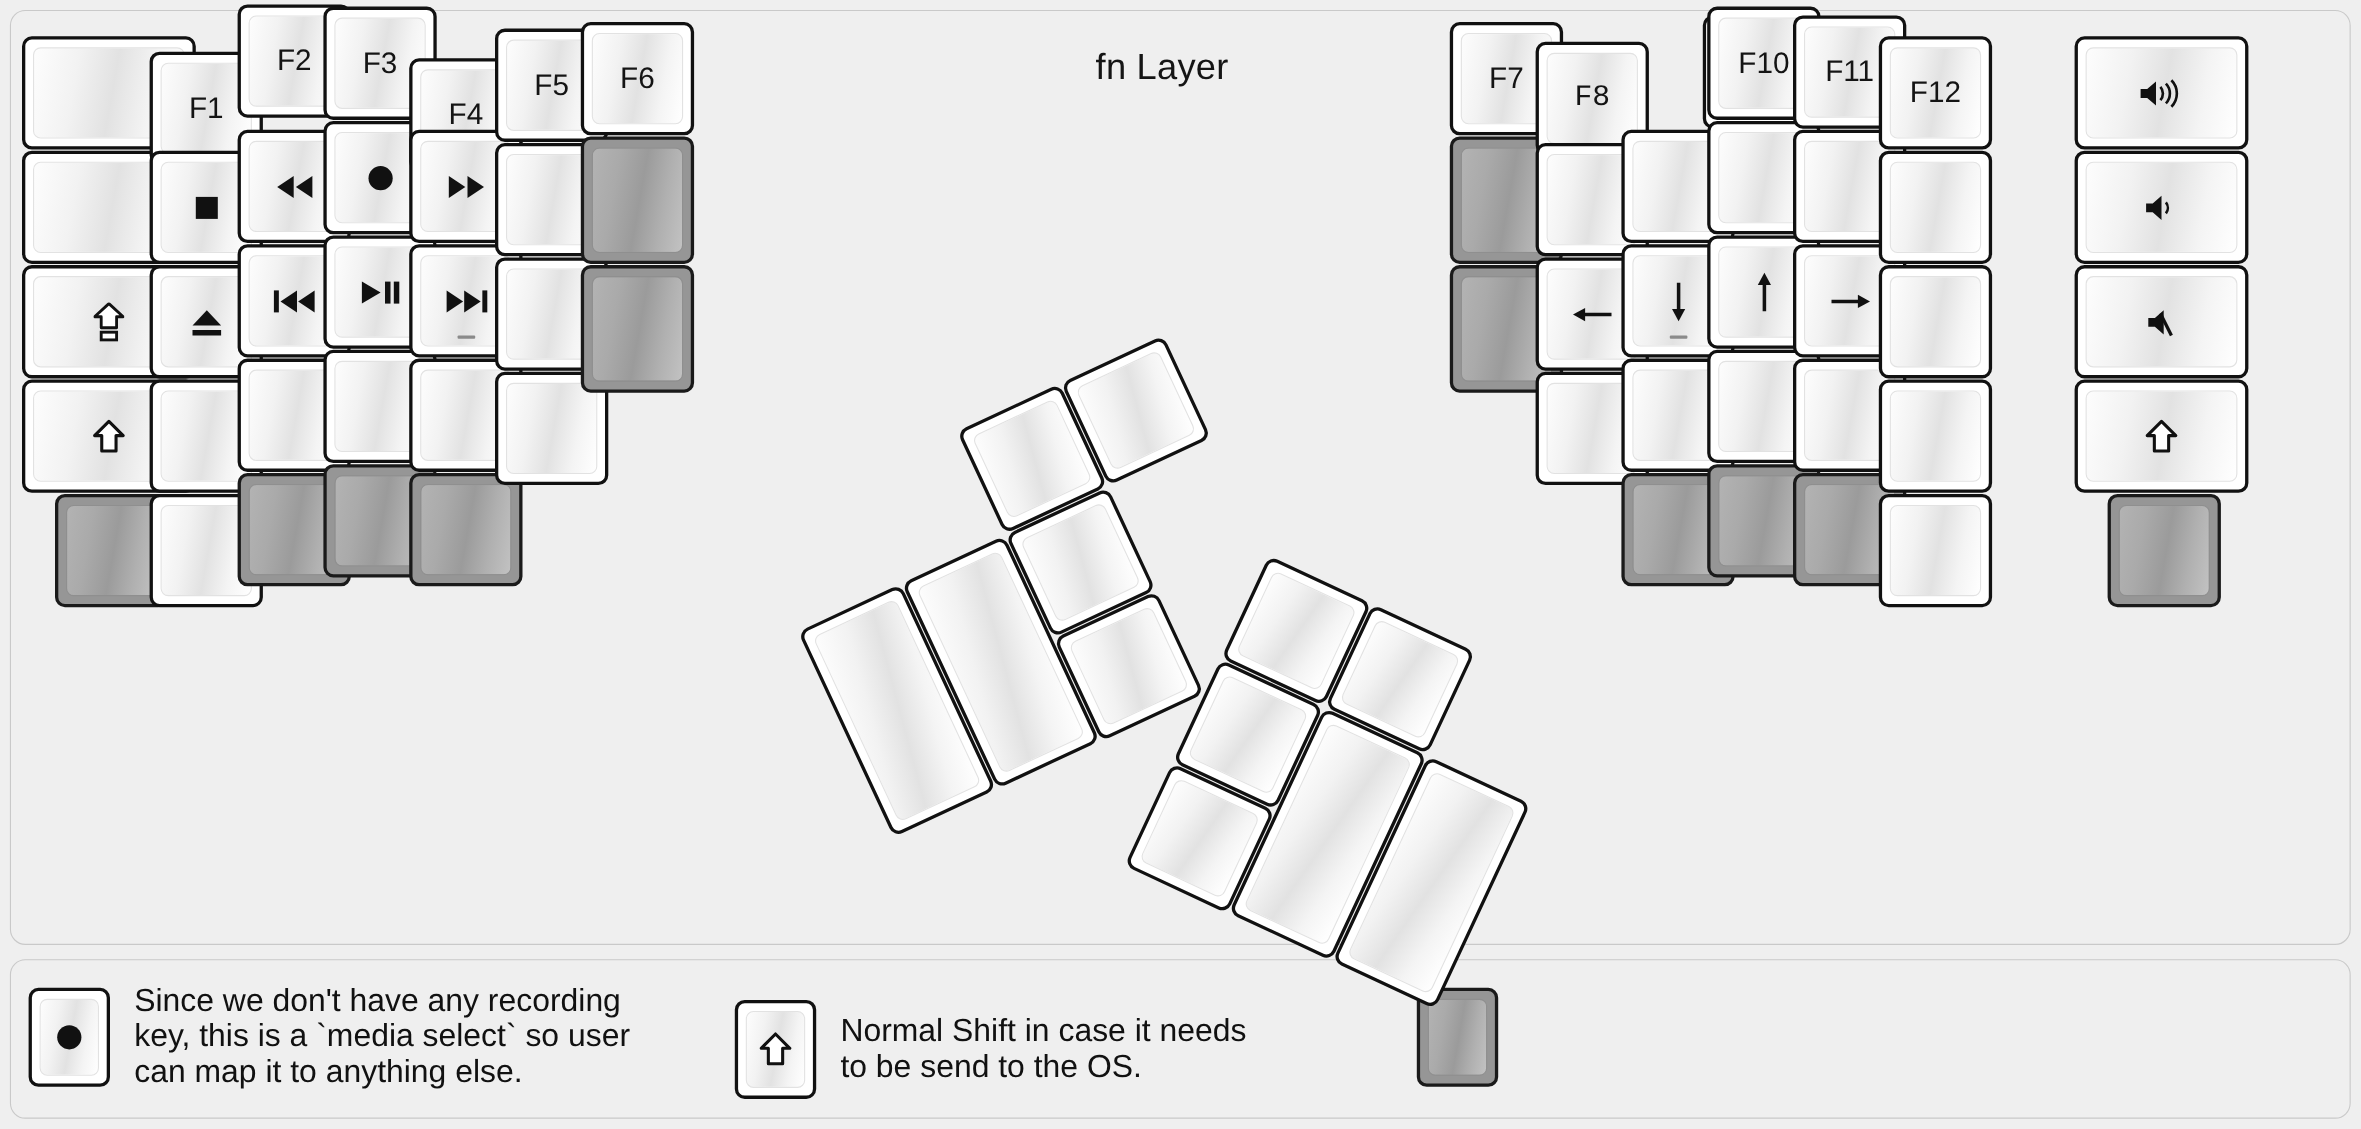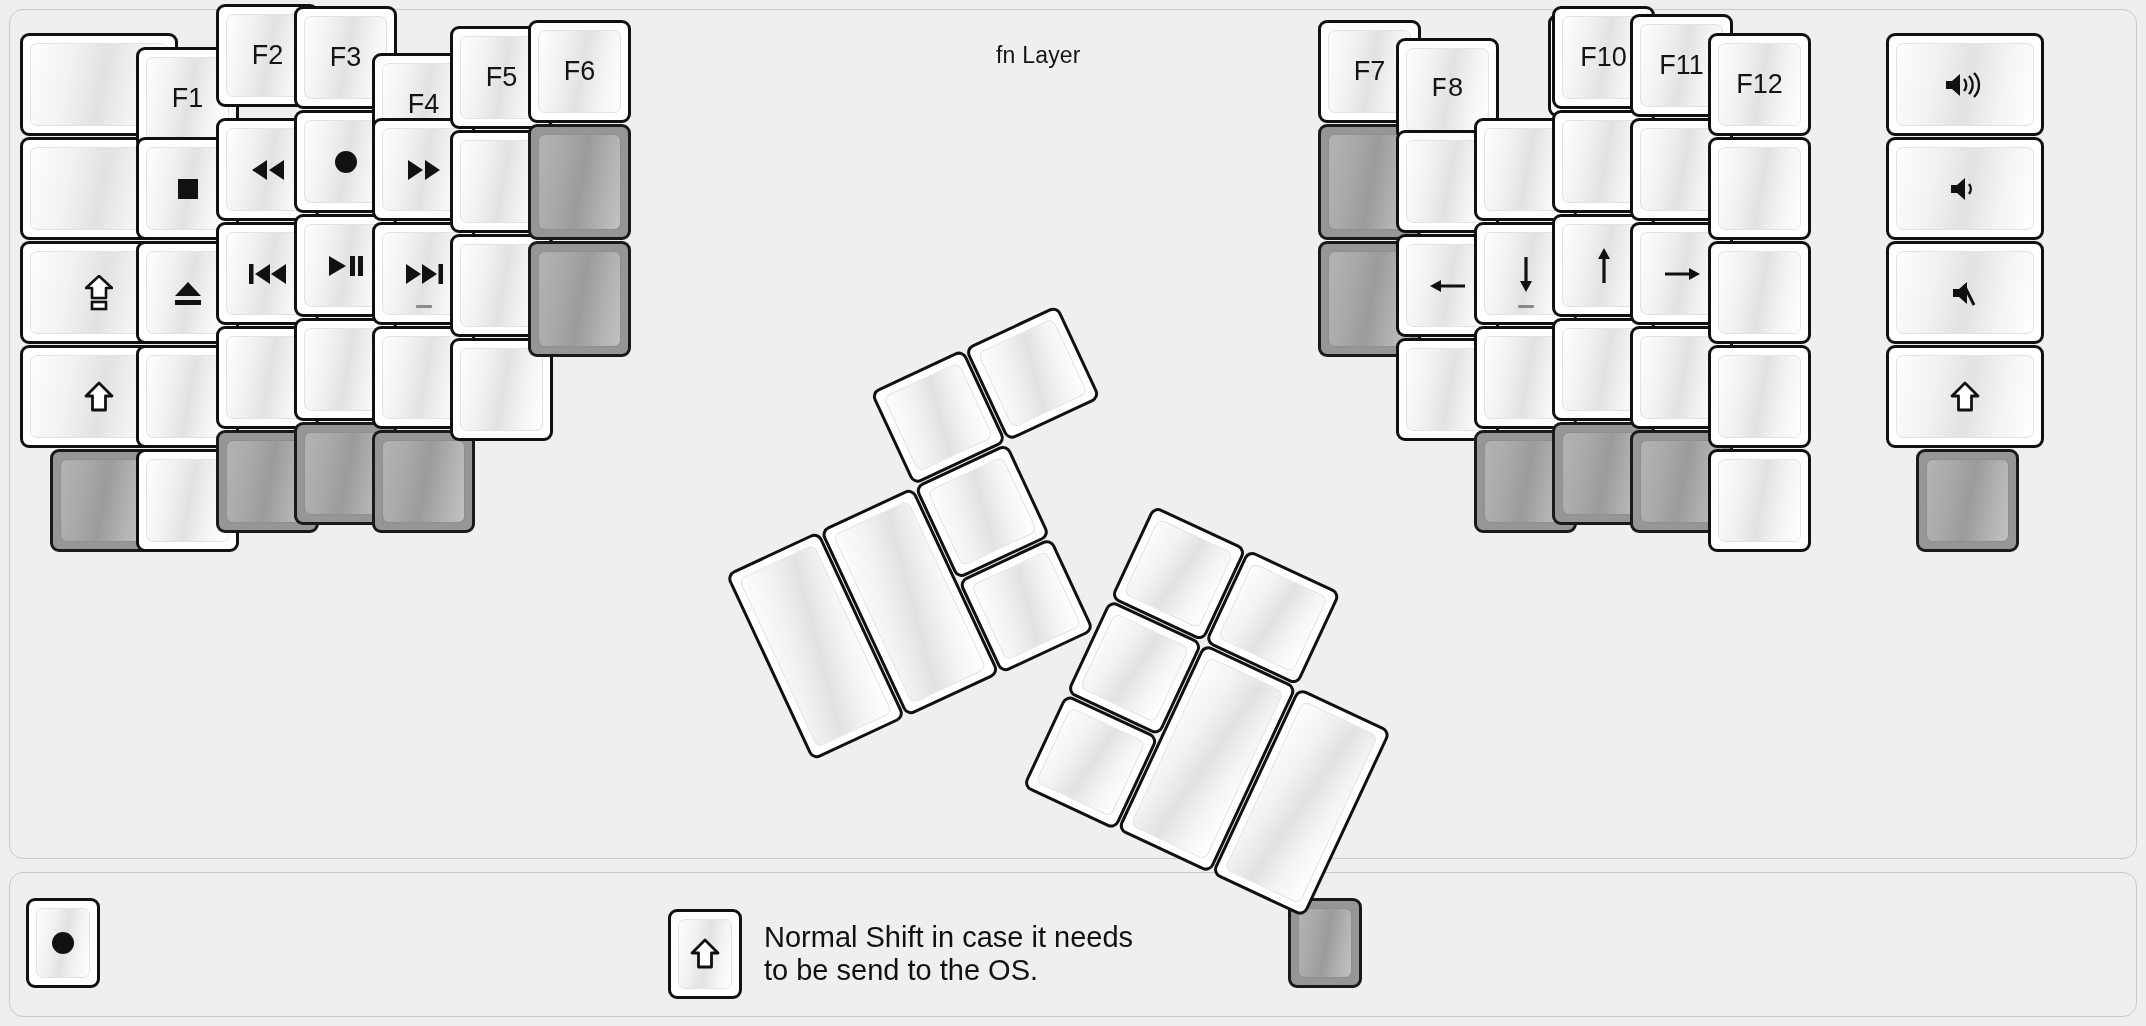--- a/index.html
+++ b/index.html
@@ -25,21 +25,21 @@
     background:#efefef;
     border:1px solid #c9c9c9;
     border-radius:14px;
     box-sizing:border-box;
   }
 
   
   .title{
     position:absolute;
     left:996px;top:42px;
-    font-size:23px;
+    font-size:33px;
     color:#151515;
     letter-spacing:.2px;
     white-space:nowrap;
   }
 
   
   .key{
     position:absolute;
     box-sizing:border-box;
     border:3px solid #111;
@@ -463,20 +463,23 @@
           <div class="key" style="left: 0px; top: 0px; width: 74px; height: 90px;">
             <div class="cap">
               <span class="glyph">
                 <svg width="30" height="30" viewBox="0 0 30 30">
                   <circle cx="15" cy="15" r="11" fill="#111"></circle>
                 </svg>
               </span>
             </div>
           </div>
         </div>
+        <div class="txt">Since we don't have any recording
+key, this is a `media select` so user
+can map it to anything else.</div>
       </div>
       <div class="note" style="left: 668px; top: 896px; width: 580px; height: 115px;">
         <div class="swatch">
           <div class="key" style="left: 0px; top: 0px; width: 74px; height: 90px;">
             <div class="cap">
               <span class="glyph">
                 <svg width="30" height="32" viewBox="0 0 30 32">
                   <path d="M15 2 L28 15 L21.5 15 L21.5 29 L8.5 29 L8.5 15 L2 15 Z" fill="#fff" stroke="#111" stroke-width="2.8" stroke-linejoin="round"></path>
                 </svg>
               </span>

